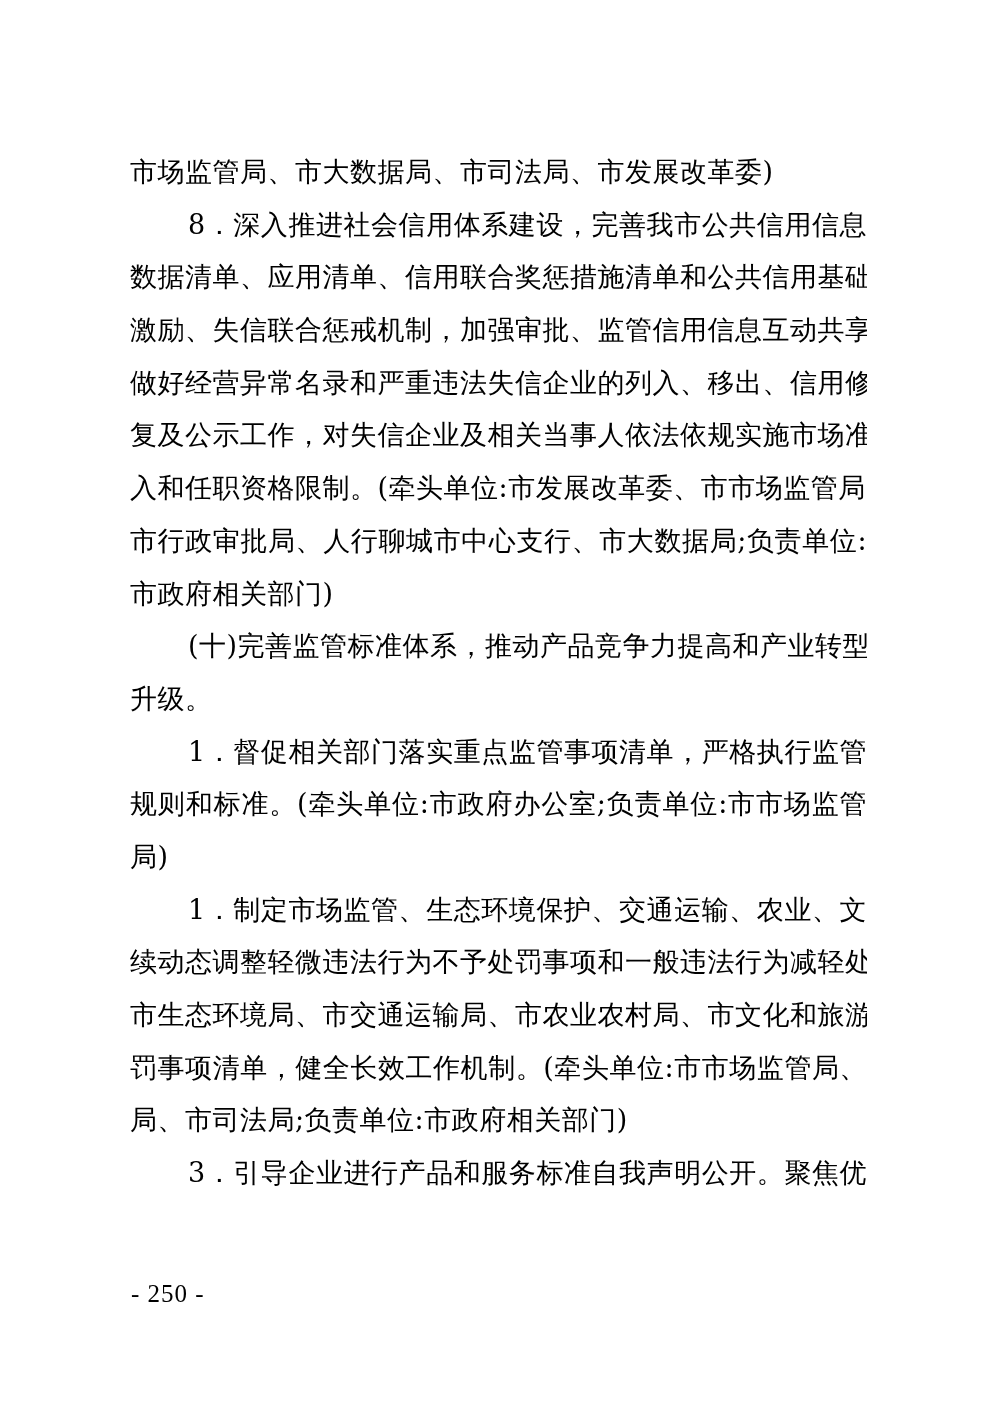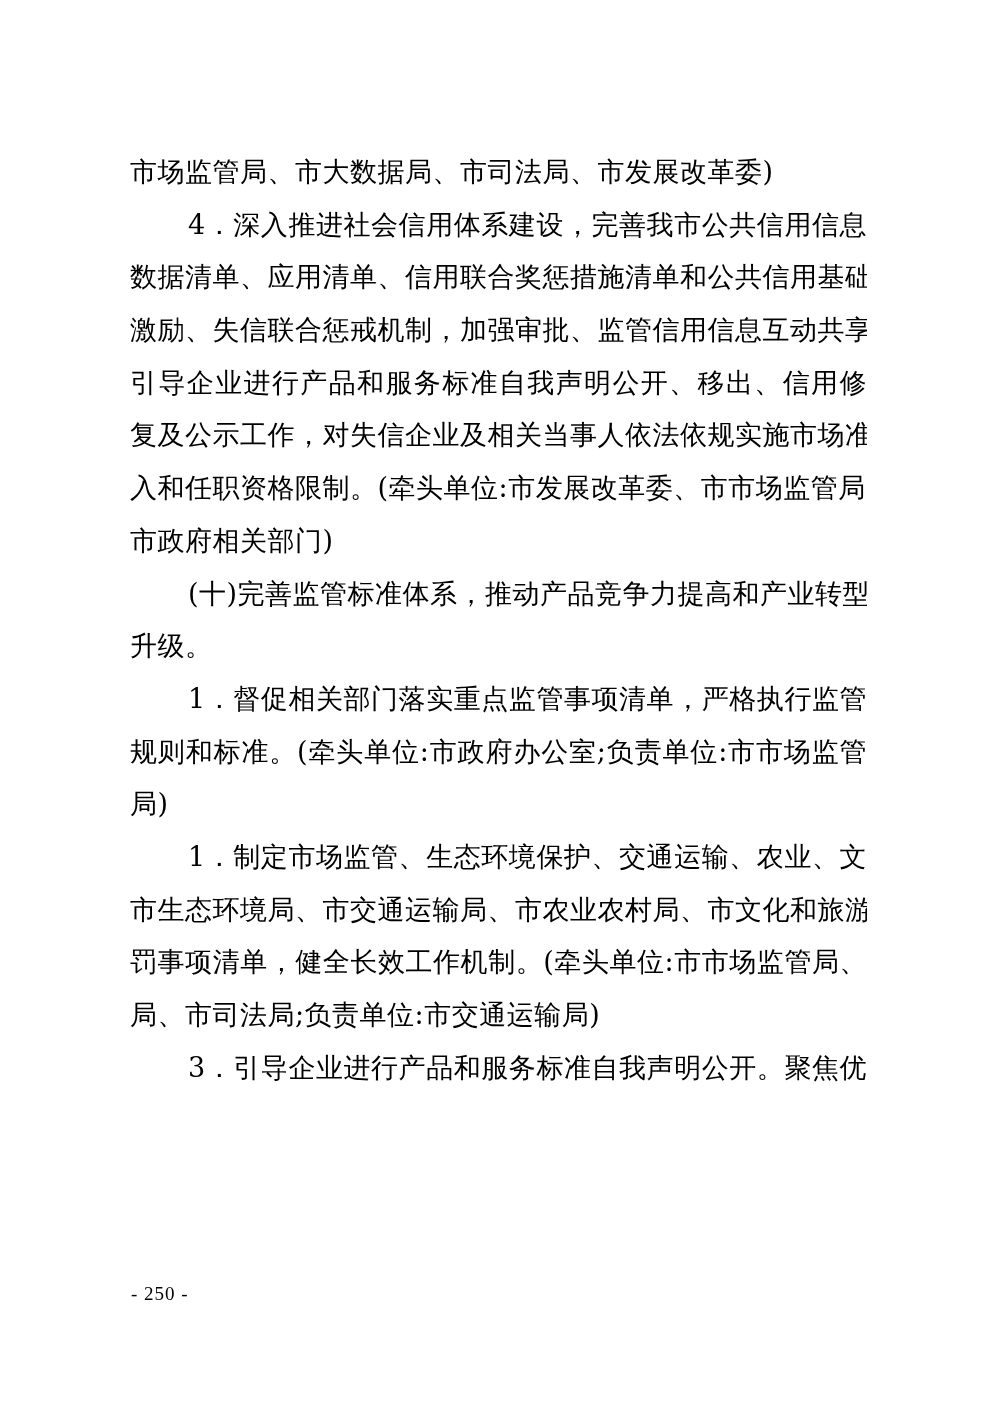--- a/index.html
+++ b/index.html
@@ -38,48 +38,50 @@
     text-align: left;
     text-align-last: left;
   }
   .line.indent {
     text-indent: 58px;
   }
   .page-number {
     position: absolute;
     left: 131px;
     top: 1278px;
-    font-size: 19px;
+    font-size: 25px;
     line-height: 32px;
     font-family: "Liberation Serif", serif;
     color: #000000;
     letter-spacing: 1px;
   }
 </style>
 </head>
 <body>
 
 <div class="page">
 
   <div class="text-block">
     <div class="line short">市场监管局、市大数据局、市司法局、市发展改革委)</div>
-    <div class="line indent">4．深入推进社会信用体系建设，完善我市公共信用信息</div>
+    <div class="line indent">8．深入推进社会信用体系建设，完善我市公共信用信息</div>
     <div class="line">数据清单、应用清单、信用联合奖惩措施清单和公共信用基础</div>
     <div class="line">激励、失信联合惩戒机制，加强审批、监管信用信息互动共享，</div>
-    <div class="line">引导企业进行产品和服务标准自我声明公开、移出、信用修</div>
+    <div class="line">做好经营异常名录和严重违法失信企业的列入、移出、信用修</div>
     <div class="line">复及公示工作，对失信企业及相关当事人依法依规实施市场准</div>
     <div class="line">入和任职资格限制。(牵头单位:市发展改革委、市市场监管局、</div>
+    <div class="line">市行政审批局、人行聊城市中心支行、市大数据局;负责单位:</div>
     <div class="line short">市政府相关部门)</div>
     <div class="line indent">(十)完善监管标准体系，推动产品竞争力提高和产业转型</div>
     <div class="line short">升级。</div>
     <div class="line indent">1．督促相关部门落实重点监管事项清单，严格执行监管</div>
     <div class="line">规则和标准。(牵头单位:市政府办公室;负责单位:市市场监管</div>
     <div class="line short">局)</div>
     <div class="line indent">1．制定市场监管、生态环境保护、交通运输、农业、文</div>
+    <div class="line">续动态调整轻微违法行为不予处罚事项和一般违法行为减轻处</div>
     <div class="line">市生态环境局、市交通运输局、市农业农村局、市文化和旅游</div>
     <div class="line">罚事项清单，健全长效工作机制。(牵头单位:市市场监管局、</div>
-    <div class="line short">局、市司法局;负责单位:市交通运输局)</div>
+    <div class="line short">局、市司法局;负责单位:市政府相关部门)</div>
     <div class="line indent">3．引导企业进行产品和服务标准自我声明公开。聚焦优</div>
   </div>
 
   <div class="page-number">- 250 -</div>
 
 </div>
 
 </body></html>

